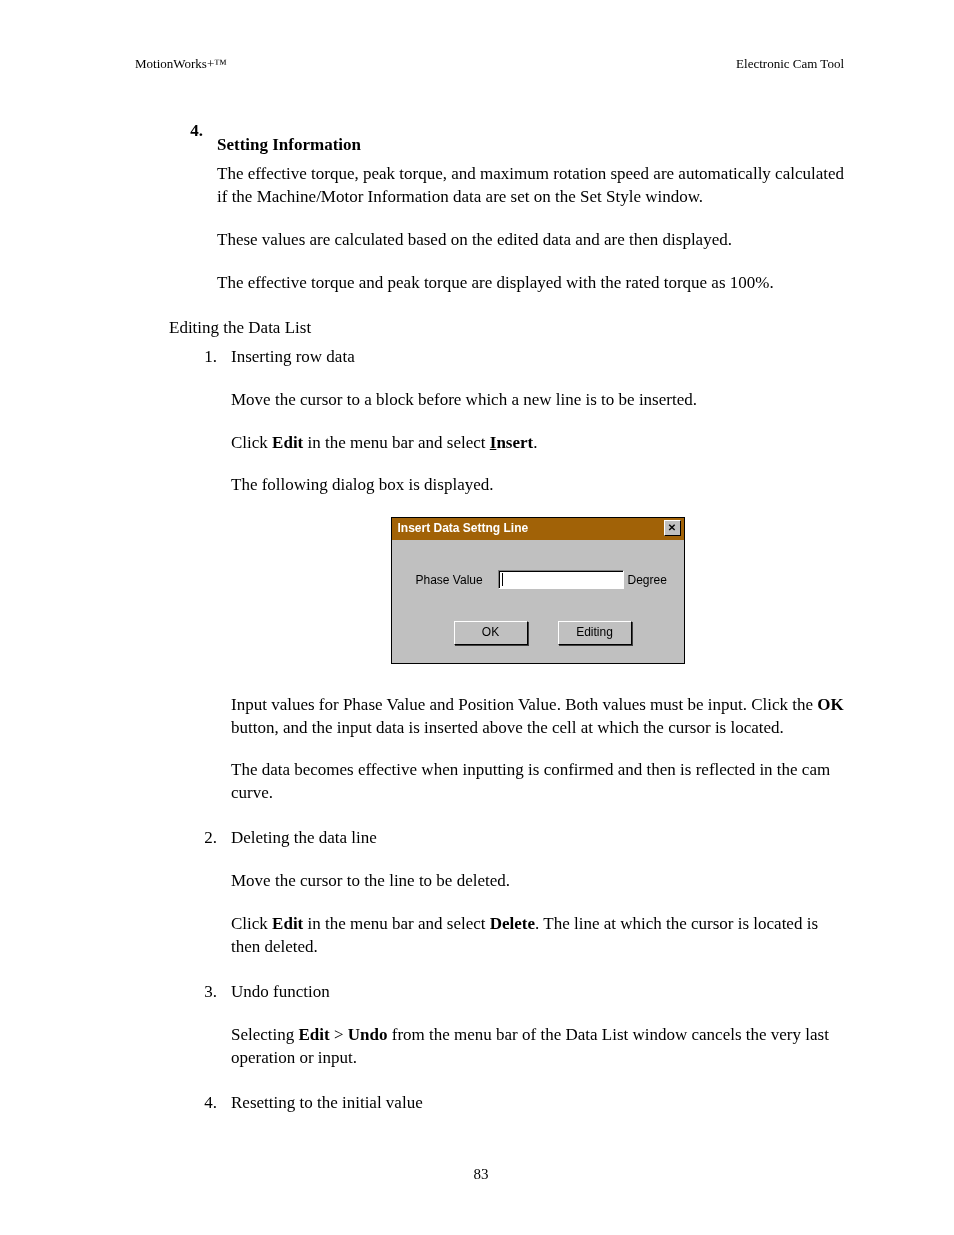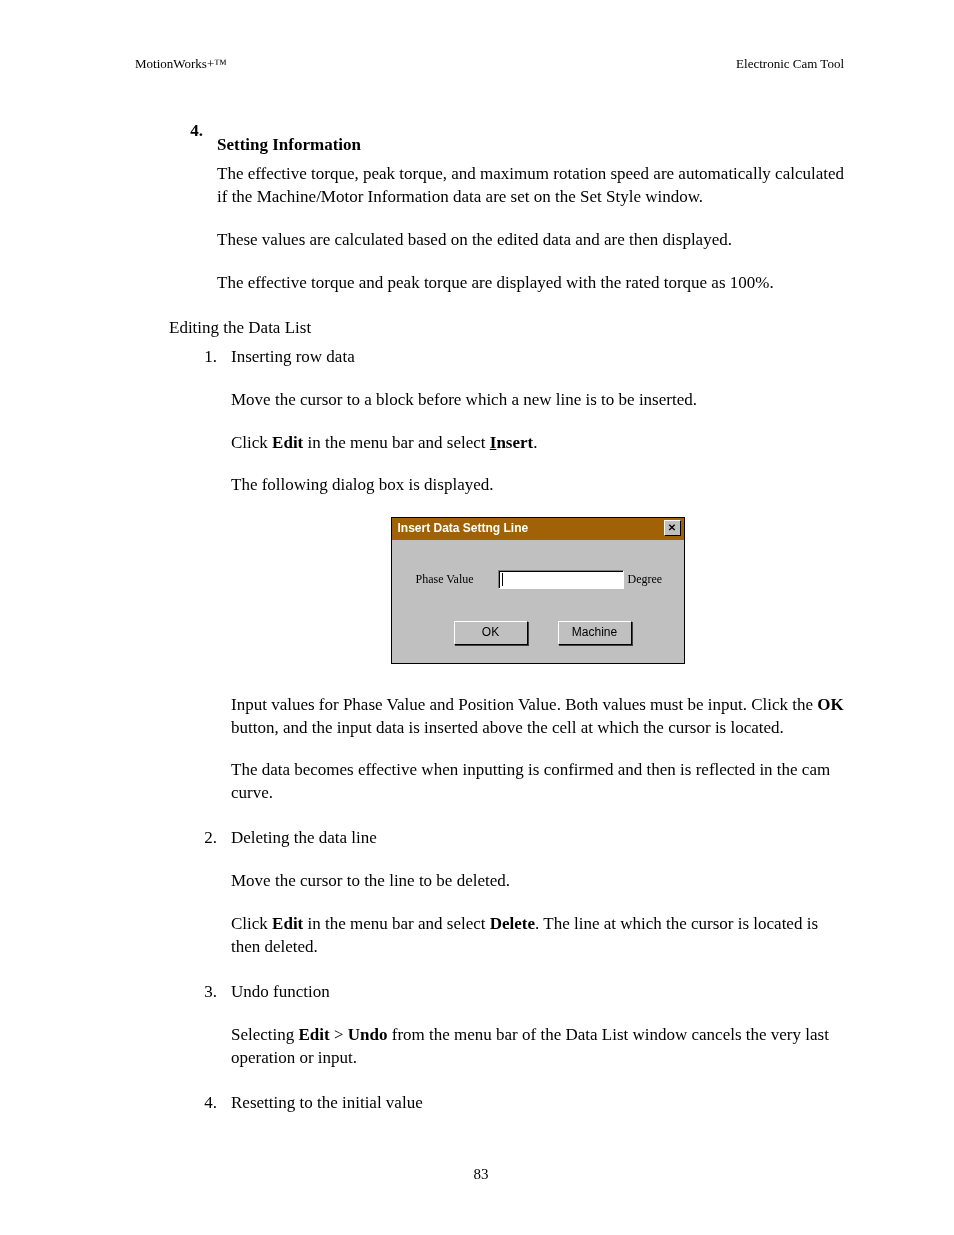--- a/index.html
+++ b/index.html
@@ -93,23 +93,22 @@
     font-weight: bold;
     font-size: 10px;
     line-height: 1;
     font-family: Arial, sans-serif;
   }
   .dialog-body {
     padding: 30px 14px 18px 24px;
   }
   .row {
     display: flex;
-    align-items: center;
+    align-items: flex-end;
     margin-bottom: 32px;
-    font-family: Liberation Serif, serif;
   }
   .row-label {
     width: 82px;
     font-size: 12px;
   }
   .row-unit {
     width: 42px;
     font-size: 12px;
     padding-left: 4px;
   }
@@ -203,21 +202,21 @@
               <div class="closebox">✕</div>
             </div>
             <div class="dialog-body">
               <div class="row">
                 <div class="row-label">Phase Value</div>
                 <div class="win-input"><span class="caret"></span></div>
                 <div class="row-unit">Degree</div>
               </div>
               <div class="btnrow">
                 <div class="win-btn">OK</div>
-                <div class="win-btn">Machine</div>
+                <div class="win-btn">Editing</div>
               </div>
             </div>
           </div>
         </div>
 
         <div class="para">
           <span>Input values for Phase Value and Position Value.  Both values must be input. Click the </span><span class="bold">OK</span><span> button, and the input data is inserted above the cell at which the cursor is located.</span>
         </div>
         <div class="para">The data becomes effective when inputting is confirmed and then is reflected in the cam curve.</div>
       </div>

